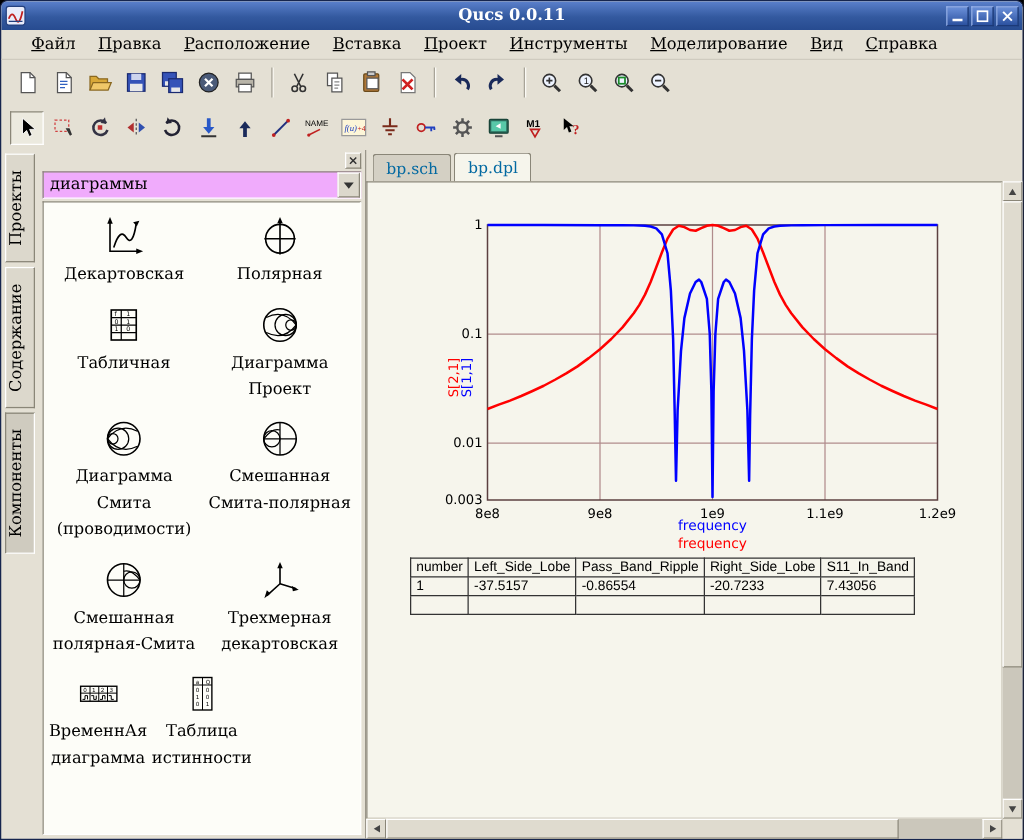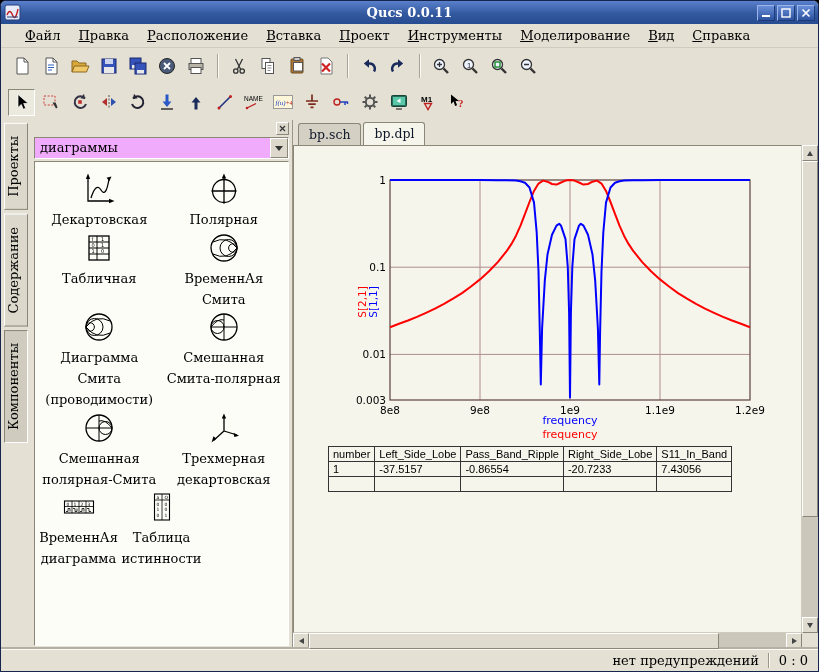--- a/index.html
+++ b/index.html
@@ -33,30 +33,30 @@
   .vtab.active{background:#cfcbbf;border-color:#fff #8a8678 #8a8678 #fff;}
   .sidebar{width:262px;flex:0 0 262px;display:flex;flex-direction:column;border-right:1px solid #9a968a;padding:1px 2px 3px 2px;}
   .panel-close-row{height:15px;flex:0 0 15px;position:relative;}
   .panel-close{position:absolute;right:1px;top:1px;width:13px;height:13px;display:flex;align-items:center;justify-content:center;
                background:#dcd8cc;border:1px solid;border-color:#fff #8a8678 #8a8678 #fff;}
   .combo{height:22px;flex:0 0 22px;margin:1px 1px 2px 1px;display:flex;border:1px solid;border-color:#8a8678 #fff #fff #8a8678;background:#f0abfc;}
   .combo-text{flex:1;padding:2px 0 0 5px;font-size:13px;}
   .combo-btn{width:18px;background:#dcd8cc;border:1px solid;border-color:#fff #8a8678 #8a8678 #fff;display:flex;align-items:center;justify-content:center;}
   .tri-down{width:0;height:0;border-left:4px solid transparent;border-right:4px solid transparent;border-top:5px solid #333;}
   .comp-panel{flex:1;margin:0 1px;background:#fdfdf8;border:1px solid;border-color:#8a8678 #fff #fff #8a8678;
-              display:grid;grid-template-columns:repeat(6,1fr);align-content:start;row-gap:0;padding:10px 2px;overflow:hidden;}
+              display:grid;grid-template-columns:repeat(6,1fr);align-content:start;row-gap:12px;padding:10px 2px;overflow:hidden;}
   .comp{grid-column:span 3;display:flex;flex-direction:column;align-items:center;}
   .comp.narrow{grid-column:span 2;}
   .clabel{margin-top:4px;font-size:13px;text-align:center;line-height:1.6;max-width:120px;}
   .comp svg text{font-family:"DejaVu Sans",sans-serif;}
   
   .main{flex:1;display:flex;flex-direction:column;min-width:0;}
   .doc-tabbar{height:25px;flex:0 0 25px;display:flex;align-items:flex-end;padding-left:5px;}
   .doc-tab{padding:3px 10px;margin-right:2px;background:#d4d0c4;border:1px solid #8a8678;border-bottom:none;
-           border-radius:3px 3px 0 0;font-size:12.5px;color:#0f172a;}
+           border-radius:3px 3px 0 0;font-size:12.5px;color:#0369a1;}
   .doc-tab.active{background:#f6f5ec;padding-bottom:5px;margin-bottom:-1px;}
   .main-body{flex:1;display:flex;min-height:0;}
   .canvas{flex:1;position:relative;background:#f6f5ec;border:1px solid;border-color:#8a8678 #cfcbbf #cfcbbf #8a8678;overflow:hidden;}
   .chart-svg{position:absolute;left:48px;top:26px;}
   .chart-svg text{font-family:"DejaVu Sans","Liberation Sans",sans-serif;}
   .dtable{position:absolute;left:34px;top:300px;border-collapse:collapse;background:transparent;
           font-family:Liberation Sans, sans-serif;font-size:11px;}
   .dtable th,.dtable td{border:1px solid #333;font-weight:normal;text-align:left;padding:1px 4px;height:15px;}
   
   .vscroll{width:16px;flex:0 0 16px;background:#cbc7bb;display:flex;flex-direction:column;}
@@ -410,21 +410,21 @@
           <span class="clabel">Табличная</span>
         </div>
 
         <div class="comp">
           <svg width="34" height="34" viewBox="0 0 34 34">
               <circle cx="17" cy="17" r="13" fill="none" stroke="#000" stroke-width="1.3"></circle>
               <circle cx="21.5" cy="17" r="8.5" fill="none" stroke="#000"></circle>
               <circle cx="25.8" cy="17" r="4.2" fill="none" stroke="#000"></circle>
               <path d="M30 17Q20 4 6 11M30 17Q20 30 6 23" fill="none" stroke="#000"></path>
             </svg>
-          <span class="clabel">ВременнАя Смита</span>
+          <span class="clabel">Диаграмма Проект</span>
         </div>
 
         <div class="comp">
           <svg width="34" height="34" viewBox="0 0 34 34">
               <circle cx="17" cy="17" r="13" fill="none" stroke="#000" stroke-width="1.3"></circle>
               <circle cx="12.5" cy="17" r="8.5" fill="none" stroke="#000"></circle>
               <circle cx="8.2" cy="17" r="4.2" fill="none" stroke="#000"></circle>
               <path d="M4 17Q14 4 28 11M4 17Q14 30 28 23" fill="none" stroke="#000"></path>
             </svg>
           <span class="clabel">Диаграмма Смита (проводимости)</span>
@@ -571,19 +571,14 @@
             </span>
           <span class="sb-btn">
               <span class="tri right"></span>
             </span>
         </div>
         <div class="corner"></div>
       </div>
     </div>
   </div>
 
-  <div class="statusbar">
-    <span>нет предупреждений</span>
-    <span class="vsep"></span>
-    <span>0 : 0</span>
-  </div>
 
 </div>
 
 </body></html>

